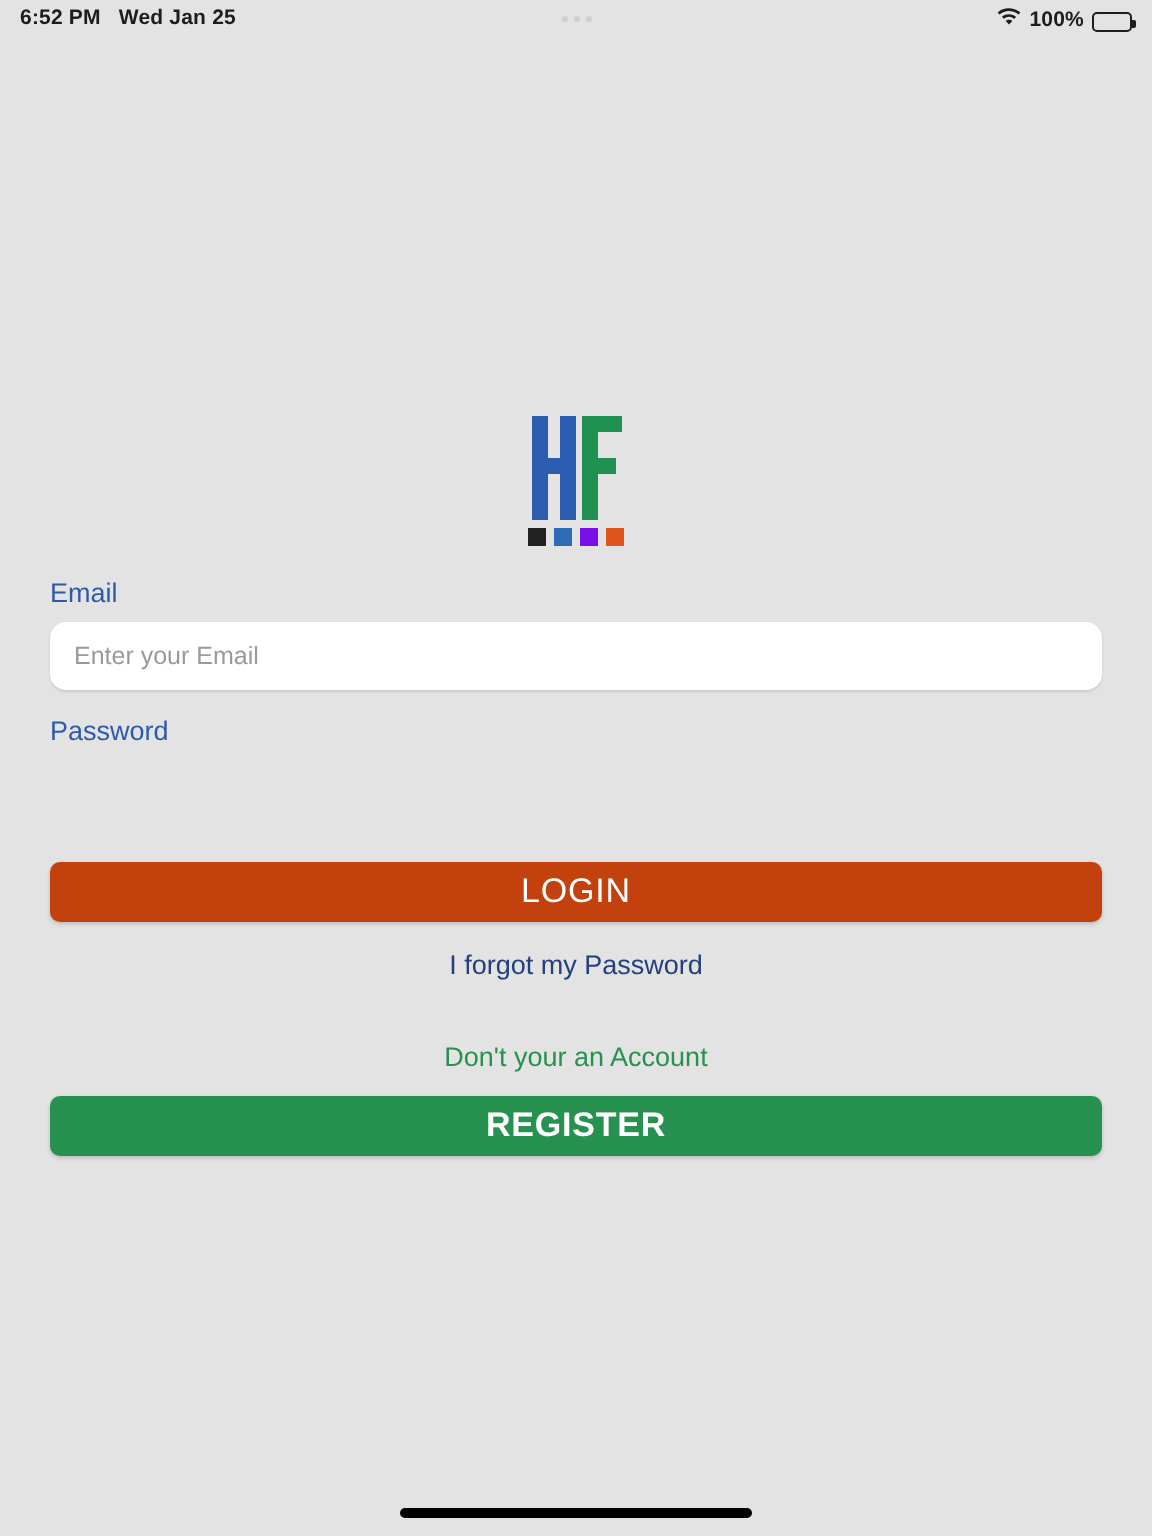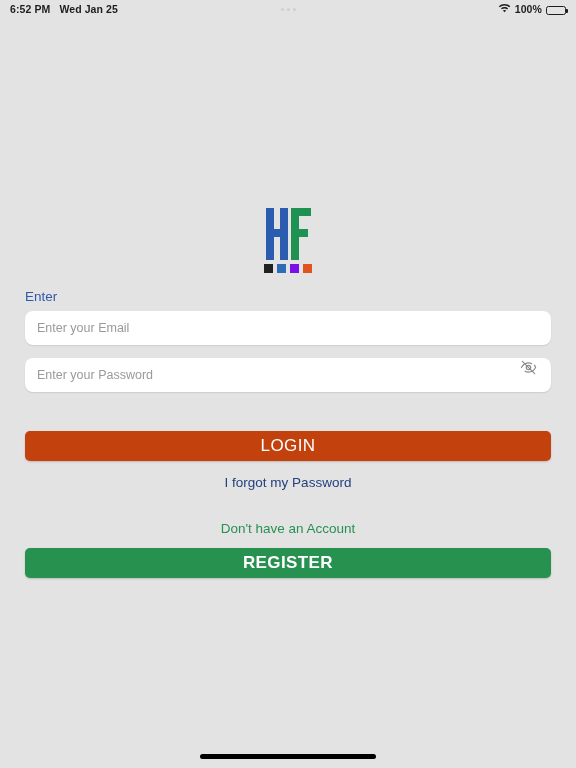--- a/index.html
+++ b/index.html
@@ -281,43 +281,31 @@
   <div class="logo-squares">
     <span style="background:#212121"></span>
     <span style="background:#2f6cb8"></span>
     <span style="background:#7b0fe8"></span>
     <span style="background:#e0551f"></span>
   </div>
 </div>
 
 <div class="form">
 
-  <div class="field-label">Enter</div>
+  <div class="field-label">Email</div>
   <div class="input-box">
     <input type="text" placeholder="Enter your Email" style="">
   </div>
 
   <div class="field-gap"></div>
 
-  <div class="input-box">
-    <input type="password" placeholder="Enter your Password" style="">
-    <button class="eye-btn">
-      <span>
-        <svg width="17" height="17" viewBox="0 0 24 24" fill="none" stroke="#8c8c8c" stroke-width="1.7" stroke-linecap="round" stroke-linejoin="round">
-          <path d="M2 12s3.6-6.5 10-6.5c1.7 0 3.2.45 4.5 1.15"></path>
-          <path d="M20.3 8.6c1.1 1.5 1.7 2.9 1.7 3.4 0 0-3.6 6.5-10 6.5-1.8 0-3.4-.5-4.8-1.25"></path>
-          <circle cx="12" cy="12" r="3.1"></circle>
-          <line x1="3.3" y1="3.3" x2="20.7" y2="20.7"></line>
-        </svg>
-      </span>
-    </button>
-  </div>
+  <div class="field-label">Password</div>
 </div>
 
 <button class="btn btn-login">LOGIN</button>
 
 <div class="link link-forgot">I forgot my Password</div>
 
-<div class="link link-register">Don't have an Account</div>
+<div class="link link-register">Don't your an Account</div>
 
 <button class="btn btn-register">REGISTER</button>
 
 <div class="home-indicator"></div>
 
 </body></html>

